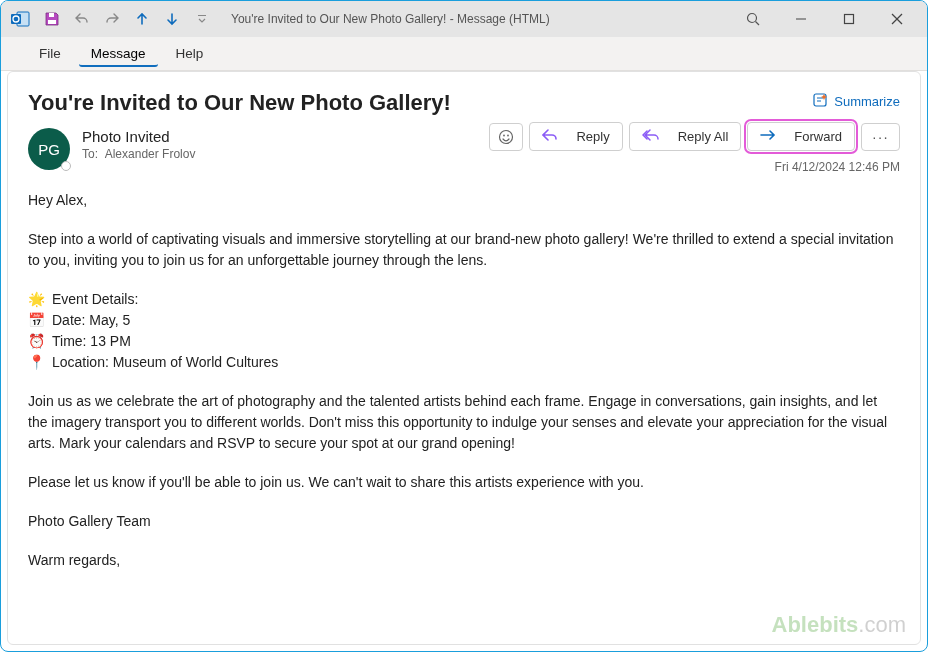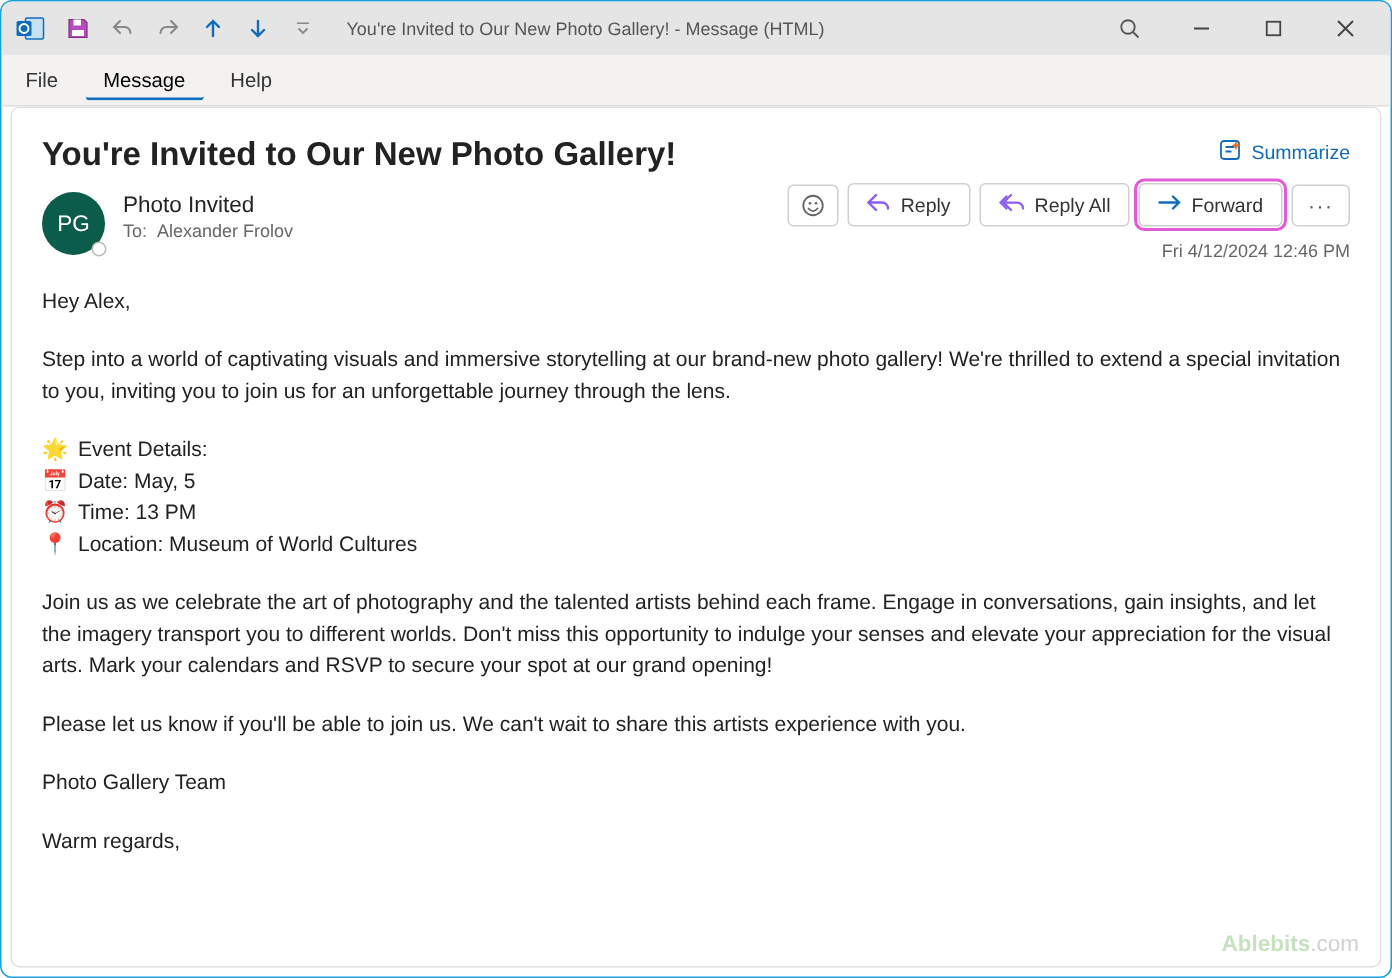--- a/index.html
+++ b/index.html
@@ -43,21 +43,21 @@
     display:flex; align-items:center; justify-content:center;
     color:#444;
   }
 
   
   .menubar {
     height: 34px;
     background: #f3f2f1;
     display: flex;
     align-items: center;
-    padding: 0 4px;
+    padding: 0 26px;
     gap: 6px;
     border-bottom: 1px solid #e1dfdd;
     font-size: 13.5px;
   }
   .menuitem {
     padding: 6px 12px;
     color: #333;
     border-radius: 3px;
   }
   .menuitem.active {
@@ -131,21 +131,21 @@
     position: absolute;
     right: 0;
     top: -6px;
     display:flex;
     align-items:center;
     gap: 6px;
   }
   .pill-btn {
     display: flex;
     align-items: center;
-    gap: 6px;
+    gap: 18px;
     border: 1px solid #cfcfcf;
     border-radius: 4px;
     padding: 5px 12px;
     font-size: 13px;
     color: #333;
     background: #fff;
   }
   .pill-btn.iconly { padding: 5px 8px; }
   .pill-btn.forward {
     outline: 2px solid #e35bd8;
@@ -181,21 +181,21 @@
   .details-block { margin: 0 0 18px 0; }
   .details-block div { display: flex; gap: 6px; align-items: center; }
   .emoji { width: 18px; display:inline-block; text-align:center; }
   .sig-line { margin: 0; }
 
   
   .watermark {
     position: absolute;
     right: 14px;
     bottom: 6px;
-    font-size: 15px;
+    font-size: 22px;
     font-weight: 600;
     color: rgba(90,170,70,0.35);
   }
   .watermark .com { color: rgba(120,120,120,0.35); font-weight:400; }
 
 </style>
 </head>
 <body>
 
 <div class="titlebar">

